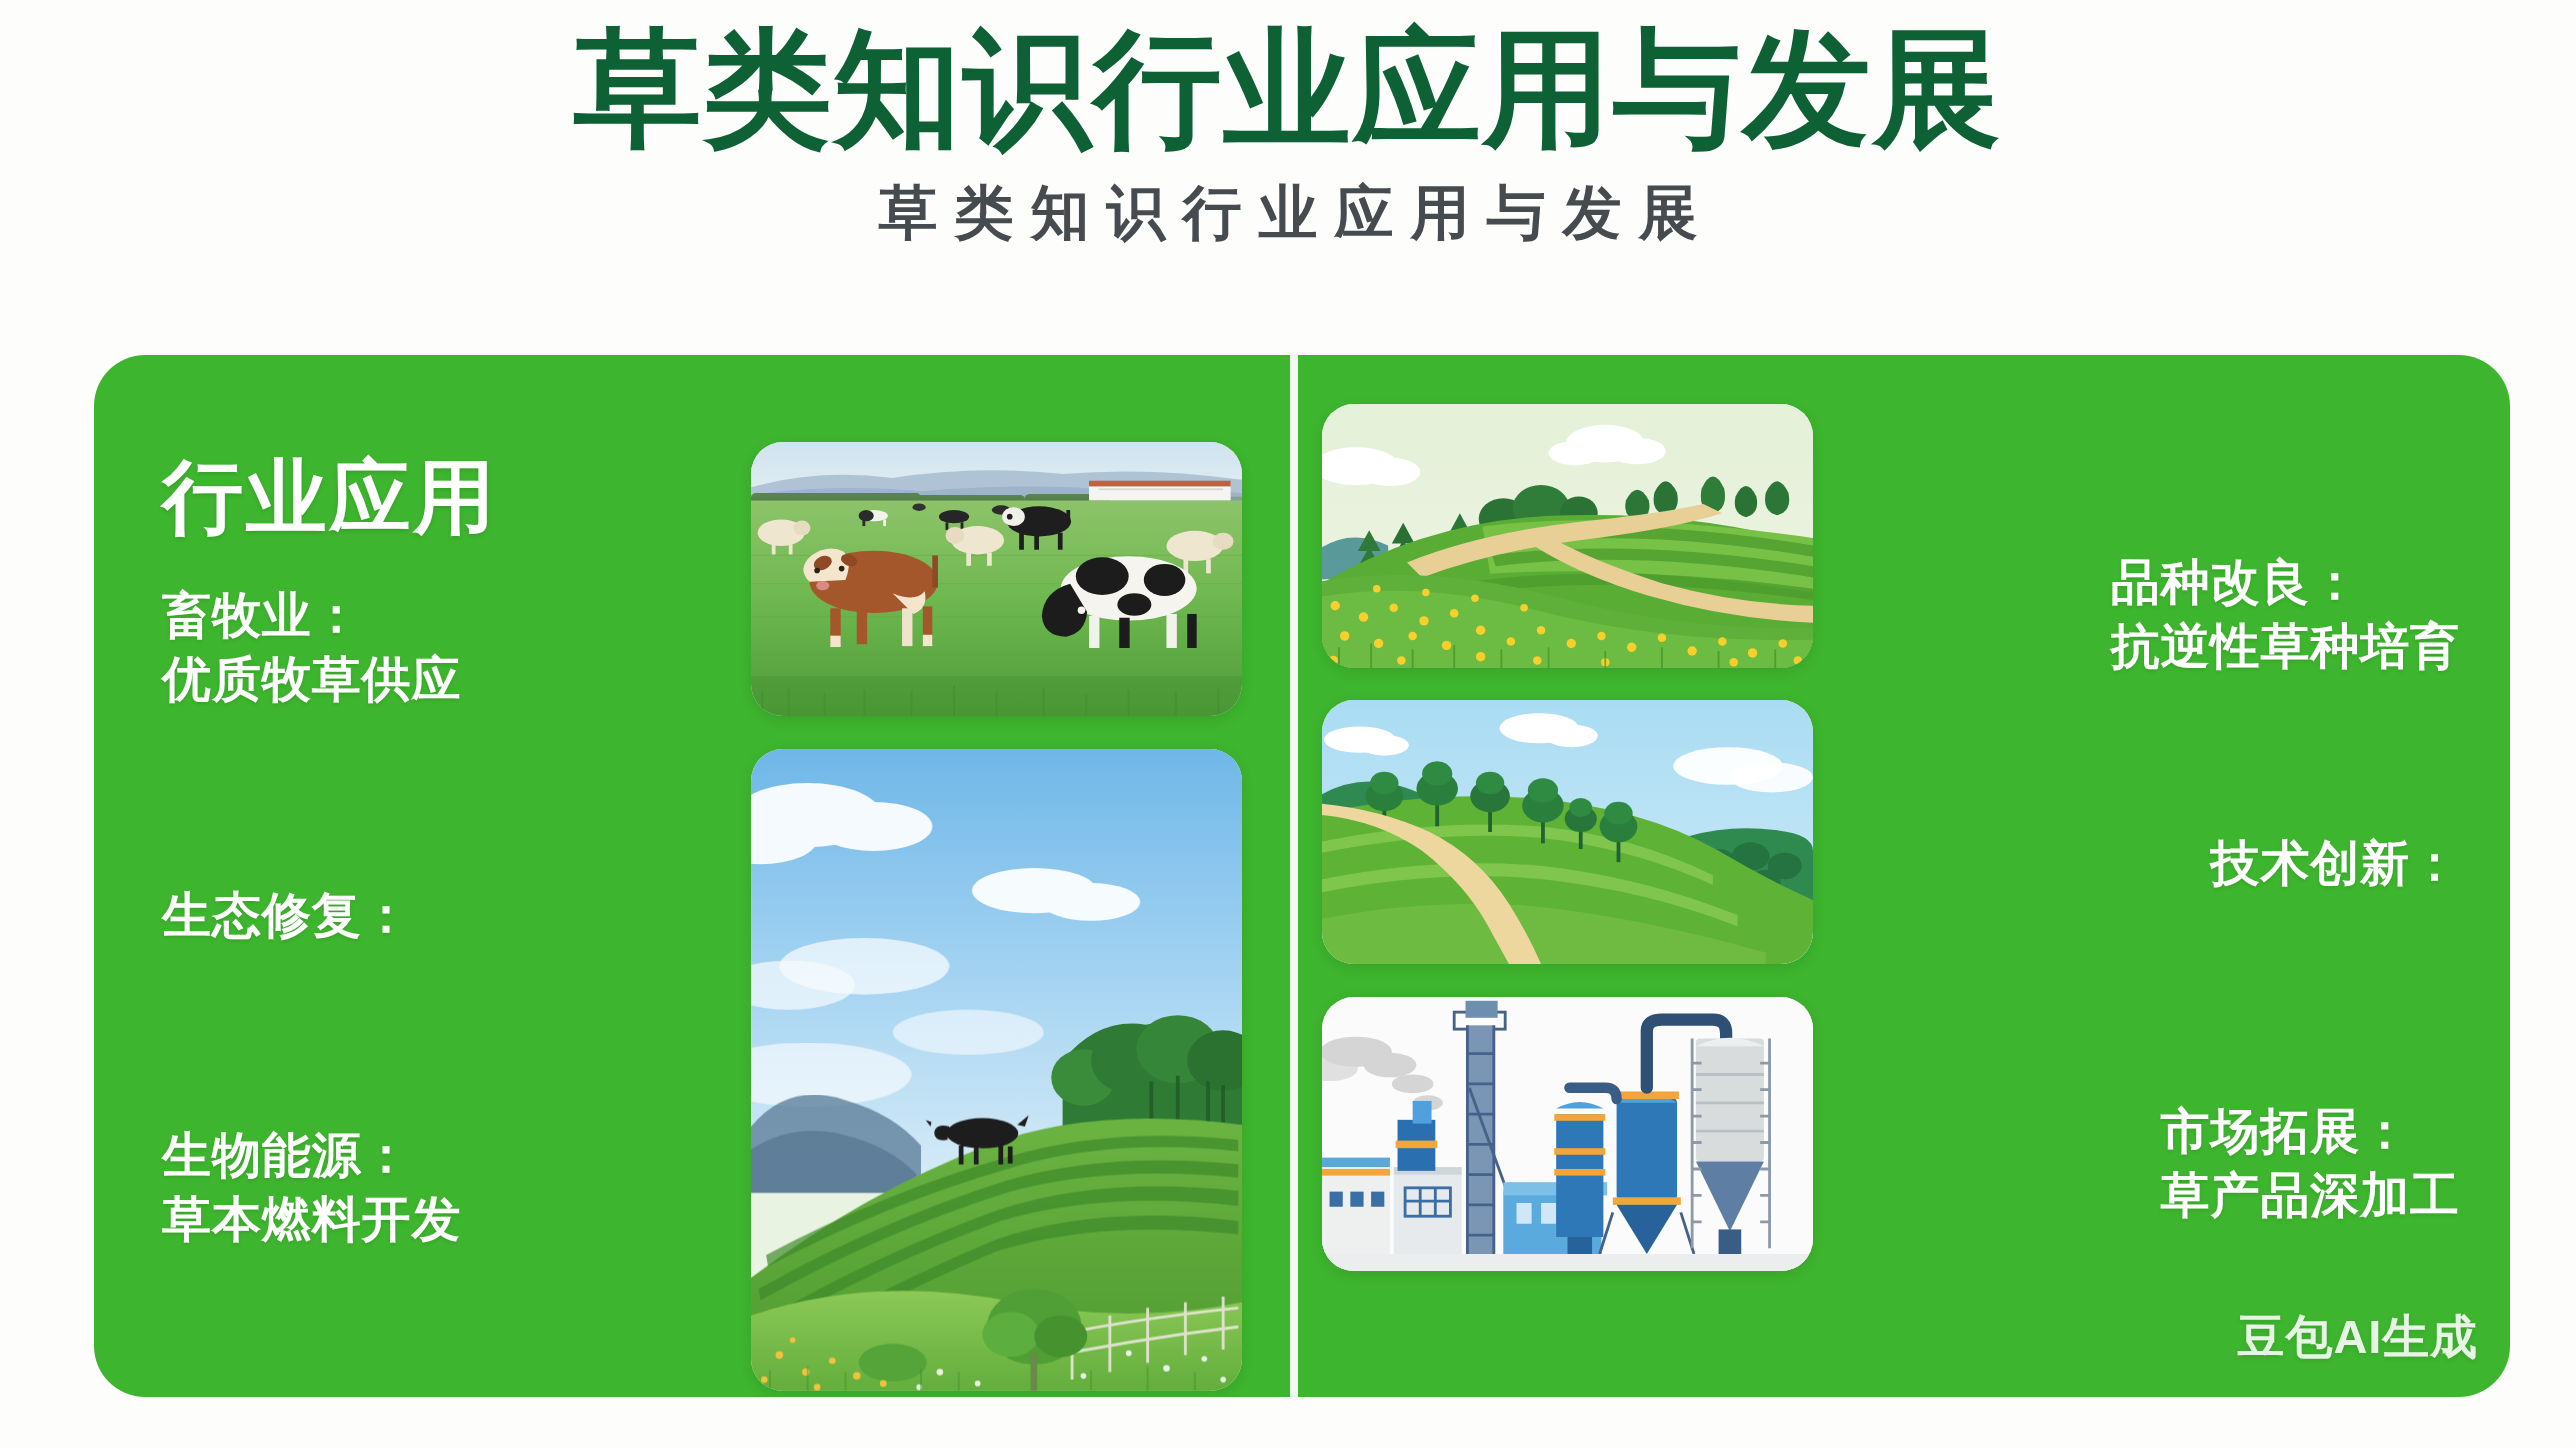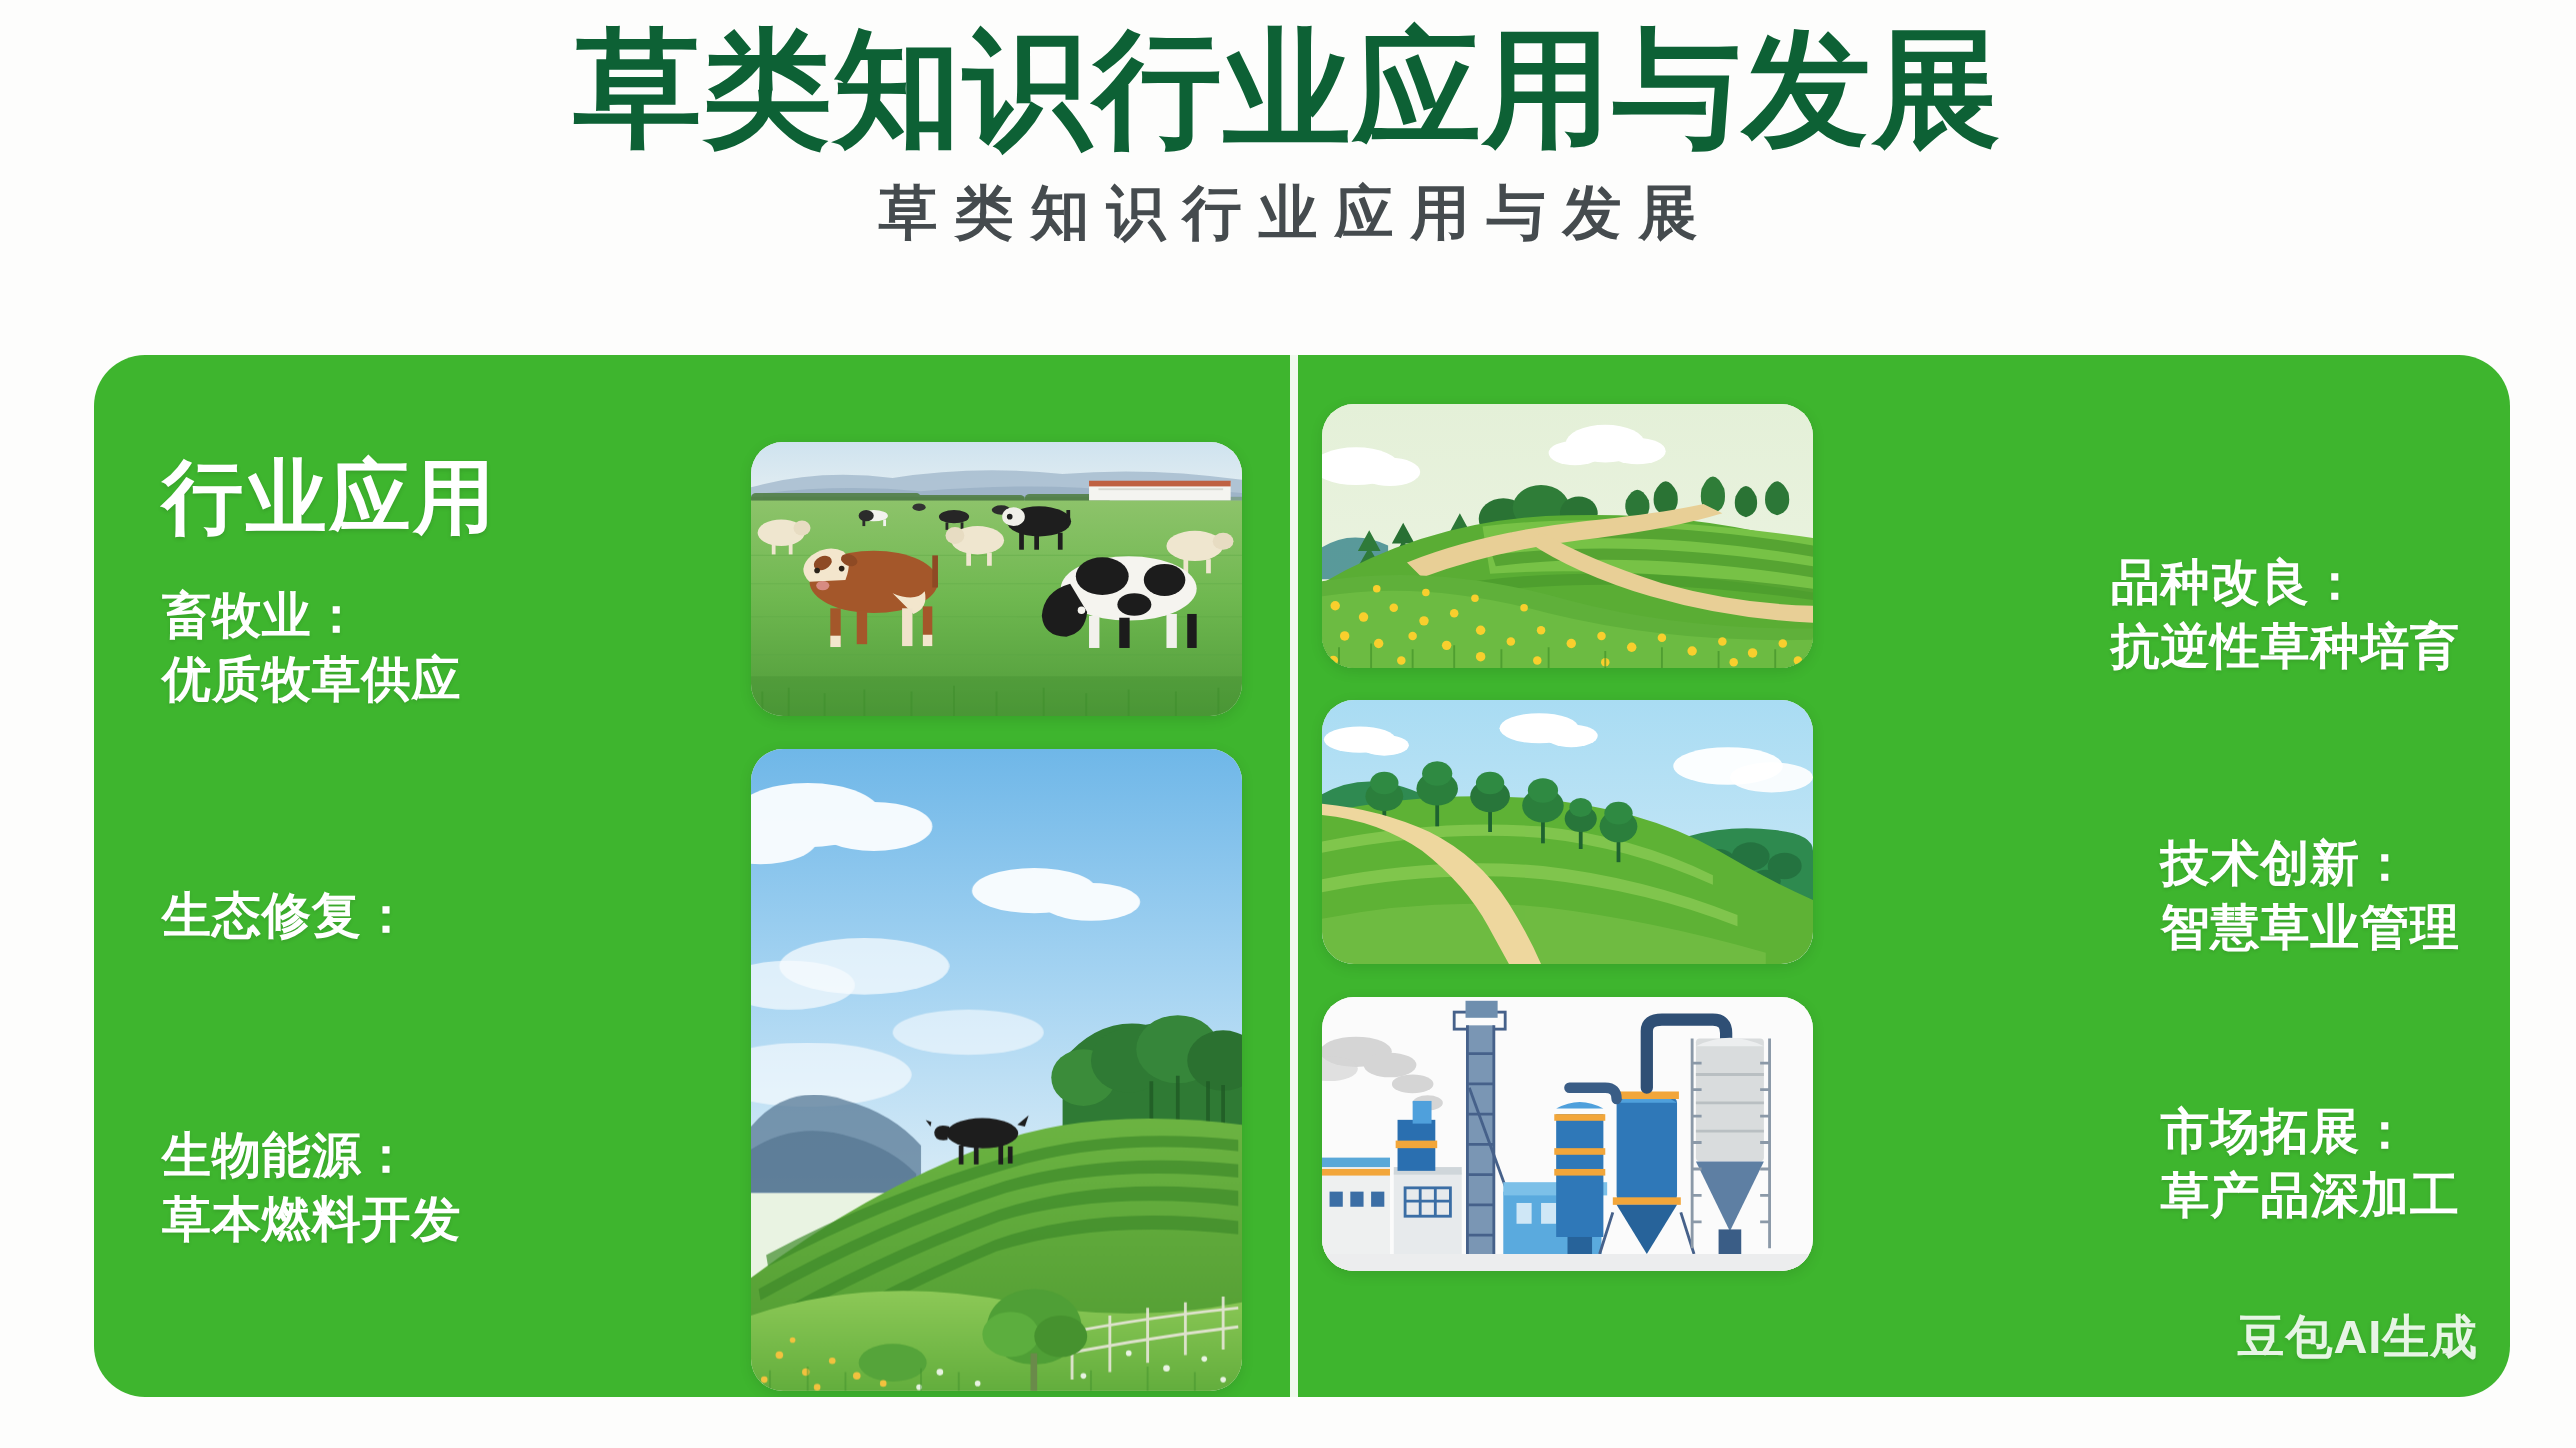--- a/index.html
+++ b/index.html
@@ -369,21 +369,20 @@
   <div class="column col-right">
     <div class="col-head">发展趋势</div>
 
     <div class="txt-block tr1">
       <div>品种改良：</div>
       <div>抗逆性草种培育</div>
     </div>
 
     <div class="txt-block tr2">
       <div>技术创新：</div>
-      <div>智慧草业管理</div>
     </div>
 
     <div class="txt-block tr3">
       <div>市场拓展：</div>
       <div>草产品深加工</div>
     </div>
 
     <div class="card" id="card-fields">
       <svg viewBox="0 0 520 280" preserveAspectRatio="none">
         <defs>

